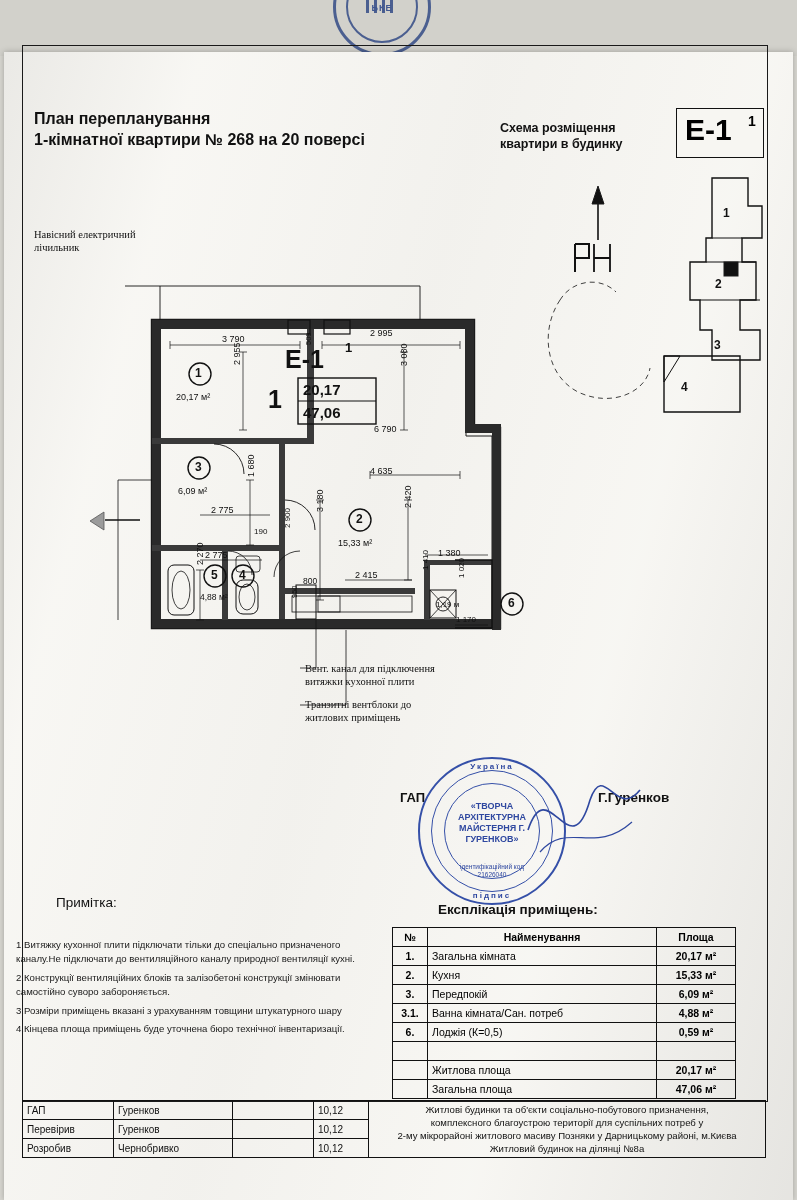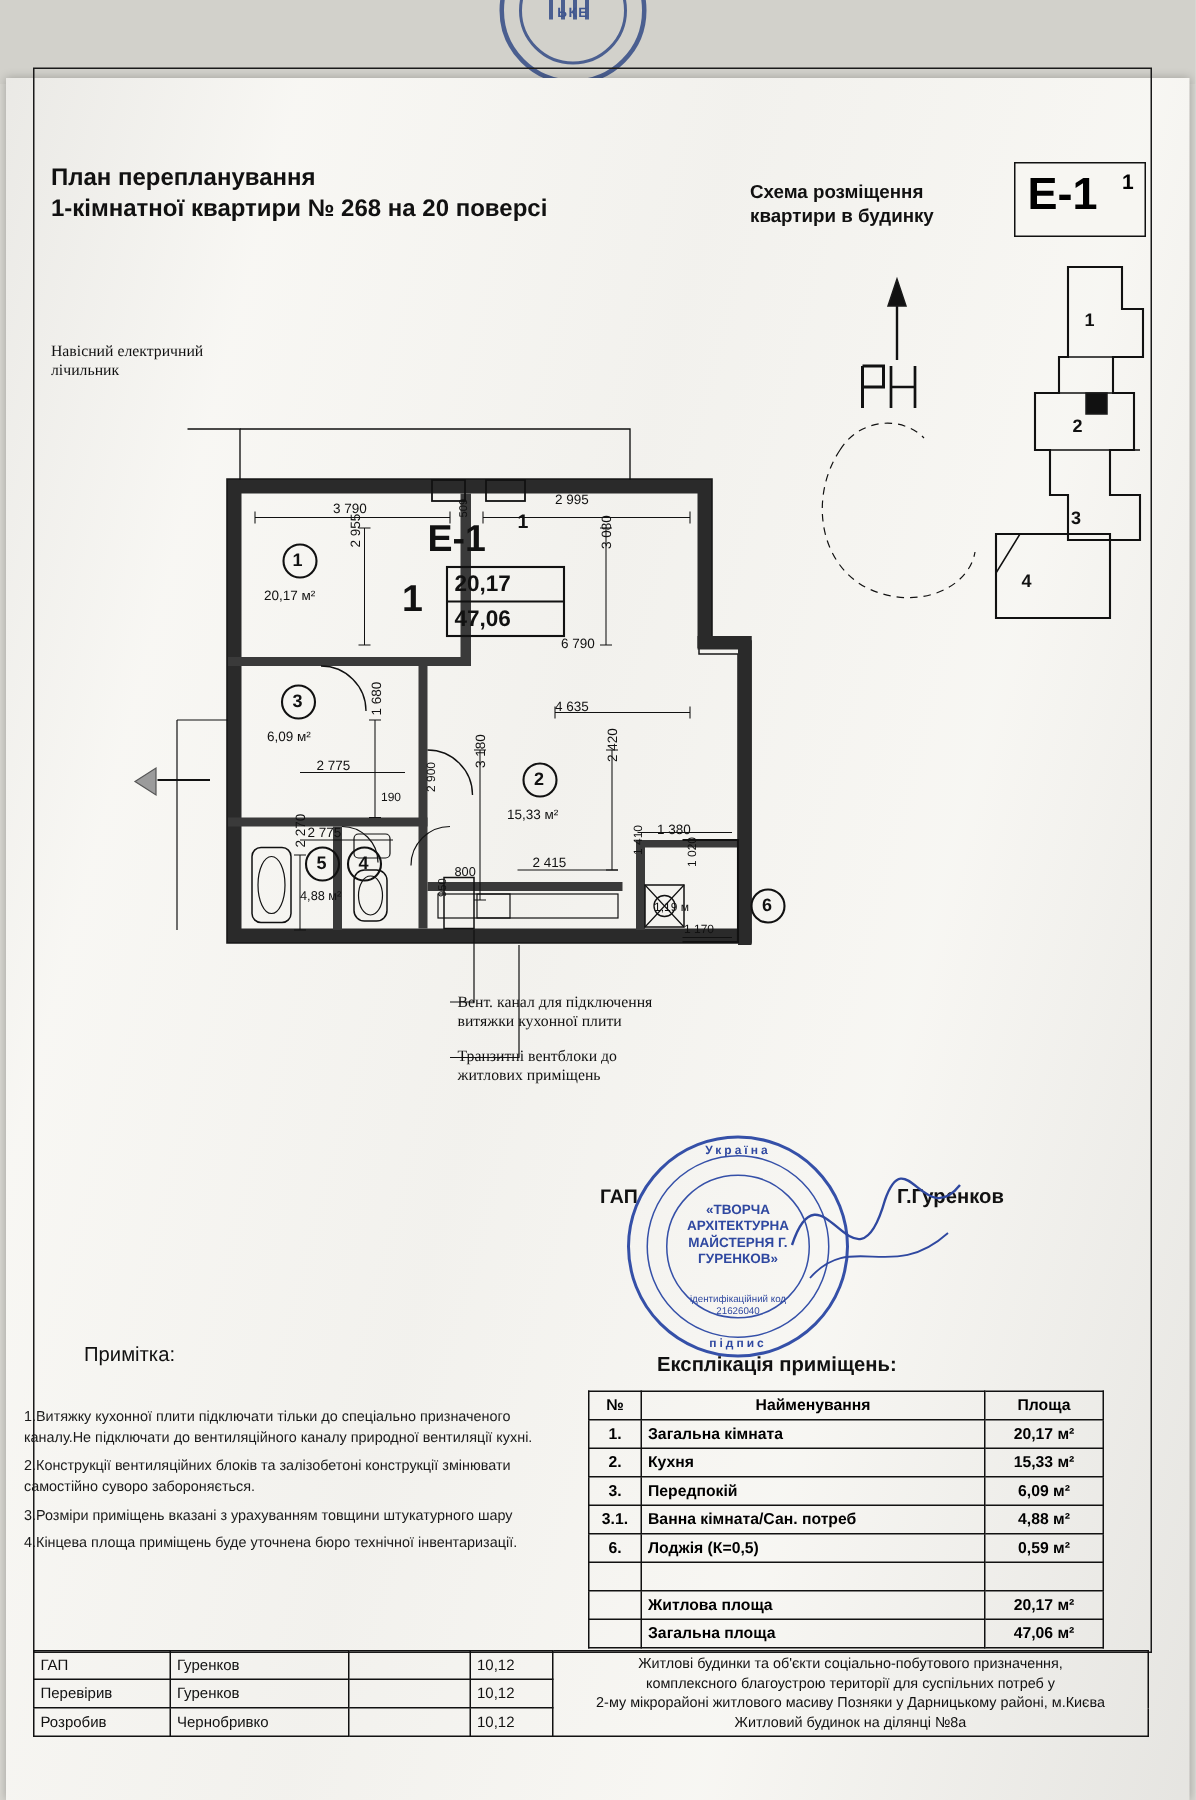--- a/index.html
+++ b/index.html
@@ -37,21 +37,21 @@
   #notesHead{left:56px;top:895px;font-size:13.5px;font-weight:normal;}
   #notes{position:absolute;left:16px;top:938px;width:355px;font-size:9.6px;line-height:14.4px;color:#1a1a1a;}
   #notes p{margin:0 0 4px 0;}
   #expHead{left:438px;top:902px;font-size:13.5px;font-weight:bold;}
   
   #exptable{position:absolute;left:392px;top:927px;width:344px;border-collapse:collapse;font-size:10.5px;}
   #exptable td,#exptable th{border:1px solid #111;padding:1px 4px;height:16px;}
   #exptable th{font-weight:bold;text-align:center;}
   .n{width:26px;text-align:center;font-weight:bold;}
   .ar{width:70px;text-align:center;font-weight:bold;}
-  .nm{font-weight:bold;padding-left:8px;}
+  .nm{font-weight:normal;padding-left:8px;}
   .blank td{border-left:1px solid #111;border-right:1px solid #111;border-top:none;border-bottom:none;height:10px;}
   
   #tb{position:absolute;left:22px;top:1100px;width:744px;font-size:10px;border-collapse:collapse;}
   #tb td{border:1px solid #111;height:18px;padding:0 4px;color:#111;}
   .tbtxt{font-size:9.6px;text-align:center;line-height:13px;}
   
   #stamp{position:absolute;left:418px;top:757px;width:148px;height:148px;color:#2f48a0;}
   #stamp .ring1{position:absolute;inset:0;border:2.2px solid #3550a8;border-radius:50%;}
   #stamp .ring2{position:absolute;left:13px;top:13px;right:13px;bottom:13px;border:1.5px solid #3550a8;border-radius:50%;}
   #stamp .ring3{position:absolute;left:26px;top:26px;right:26px;bottom:26px;border:1.2px solid #3550a8;border-radius:50%;}

